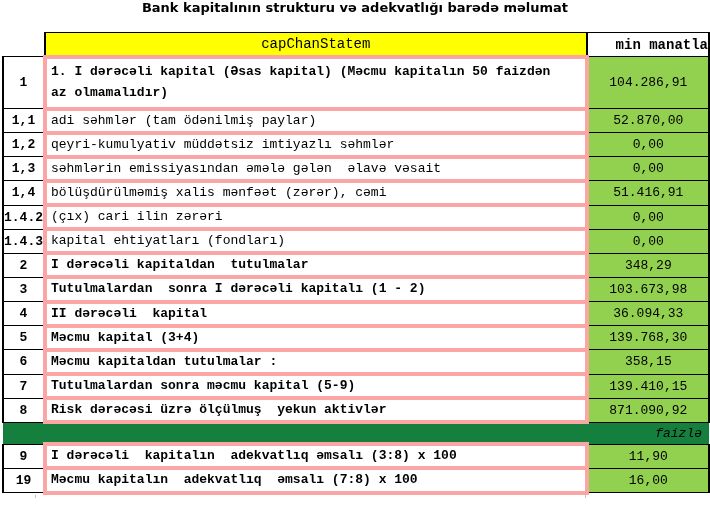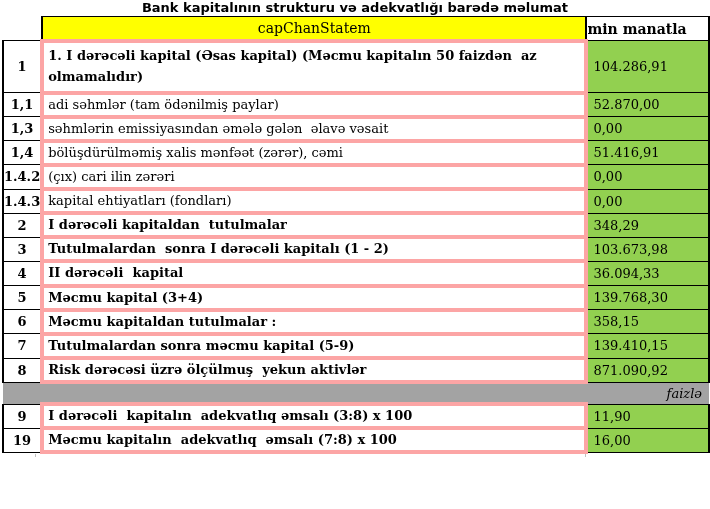--- a/index.html
+++ b/index.html
@@ -7,32 +7,33 @@
     padding: 0;
     background: #ffffff;
     width: 710px;
     height: 509px;
     overflow: hidden;
     font-family: "DejaVu Serif", serif;
     color: #000;
   }
   .page { position: relative; width: 710px; }
   .title {
-    height: 16px;
+    height: 32px;
     line-height: 15px;
     text-align: center;
     font-family: "DejaVu Sans", sans-serif;
     font-weight: bold;
     font-size: 13px;
     white-space: pre;
   }
   table {
     border-collapse: collapse;
     table-layout: fixed;
     margin-left: 2px;
+    font-family: Liberation Mono, monospace;
   }
   td {
     padding: 0;
     vertical-align: middle;
     font-size: 13px;
     overflow: hidden;
   }
   thead tr { height: 24px; }
   tbody tr { height: 22px; }
   tbody tr.tall { height: 52px; }
@@ -49,21 +50,21 @@
     border: 4px solid #fca5a5;
     padding: 0 4px;
     text-align: left;
     white-space: pre-wrap;
     line-height: 1.55;
   }
   td.c3 {
     border: 1px solid #000;
     border-left-width: 2px;
     border-right-width: 2px;
-    text-align: left;
+    text-align: center;
     padding: 0 5px;
     background: var(--green, #92D050);
   }
   tr.bold td.c2 { font-weight: bold; }
 
   thead td.blank {
     border: none;
     border-bottom: 1px solid #000;
     background: #fff;
   }
@@ -71,28 +72,28 @@
     background: var(--yellow, #FFFF00);
     border: 1px solid #000;
     border-left-width: 2px;
     text-align: center;
     font-size: 14px;
   }
   thead td.unit-hdr {
     border: 1px solid #000;
     border-left-width: 2px;
     border-right-width: 2px;
-    text-align: left;
+    text-align: right;
     font-weight: bold;
     font-size: 14px;
     background: #fff;
   }
   tr.unit-row td {
     border: none;
-    background: #a3a3a3;
+    background: #15803d;
     margin-top: 24px;
   }
   tr.unit-row td.unit-label {
     font-style: italic;
     text-align: right;
     padding: 0 7px;
     font-size: 13px;
   }
   .stub-row { position: relative; height: 3px; margin-left: 2px; }
   .stub {
@@ -127,20 +128,25 @@
           <td class="c1">1</td>
           <td class="c2">1. I dərəcəli kapital (Əsas kapital) (Məcmu kapitalın 50 faizdən  az olmamalıdır)</td>
           <td class="c3">104.286,91</td>
         </tr>
         <tr class="">
           <td class="c1">1,1</td>
           <td class="c2">adi səhmlər (tam ödənilmiş paylar)</td>
           <td class="c3">52.870,00</td>
         </tr>
         <tr class="">
+          <td class="c1">1,2</td>
+          <td class="c2">qeyri-kumulyativ müddətsiz imtiyazlı səhmlər</td>
+          <td class="c3">0,00</td>
+        </tr>
+        <tr class="">
           <td class="c1">1,3</td>
           <td class="c2">səhmlərin emissiyasından əmələ gələn  əlavə vəsait</td>
           <td class="c3">0,00</td>
         </tr>
         <tr class="">
           <td class="c1">1,4</td>
           <td class="c2">bölüşdürülməmiş xalis mənfəət (zərər), cəmi</td>
           <td class="c3">51.416,91</td>
         </tr>
         <tr class="">

